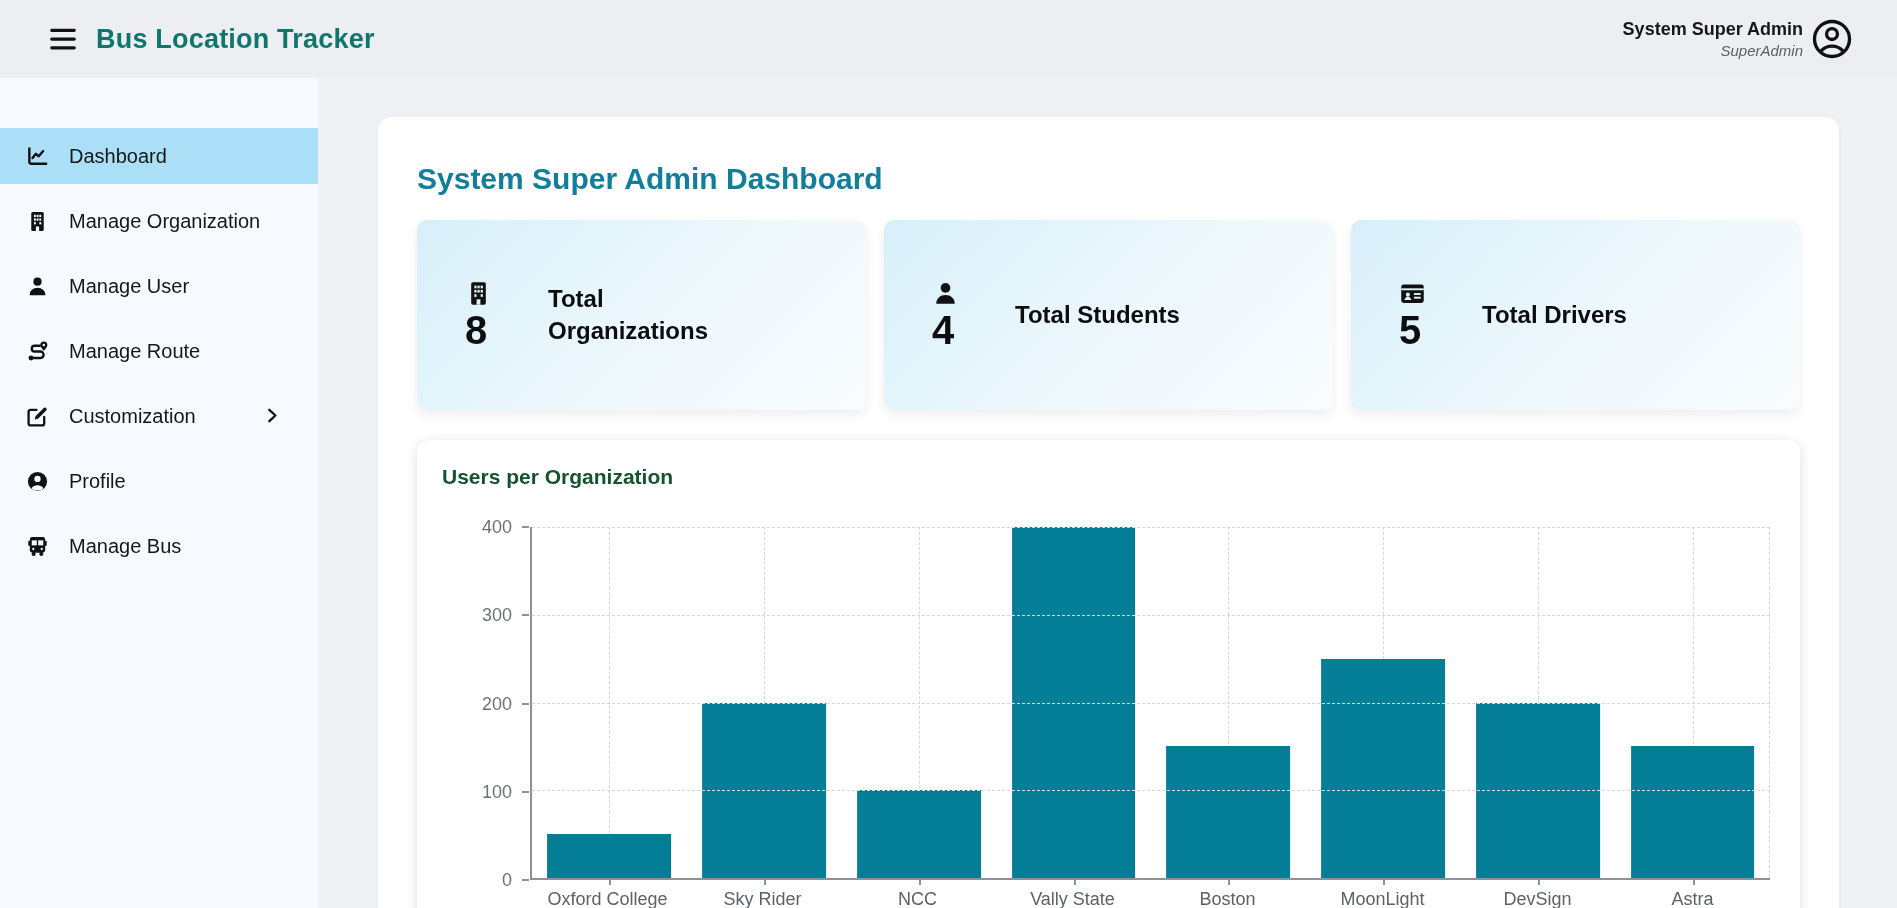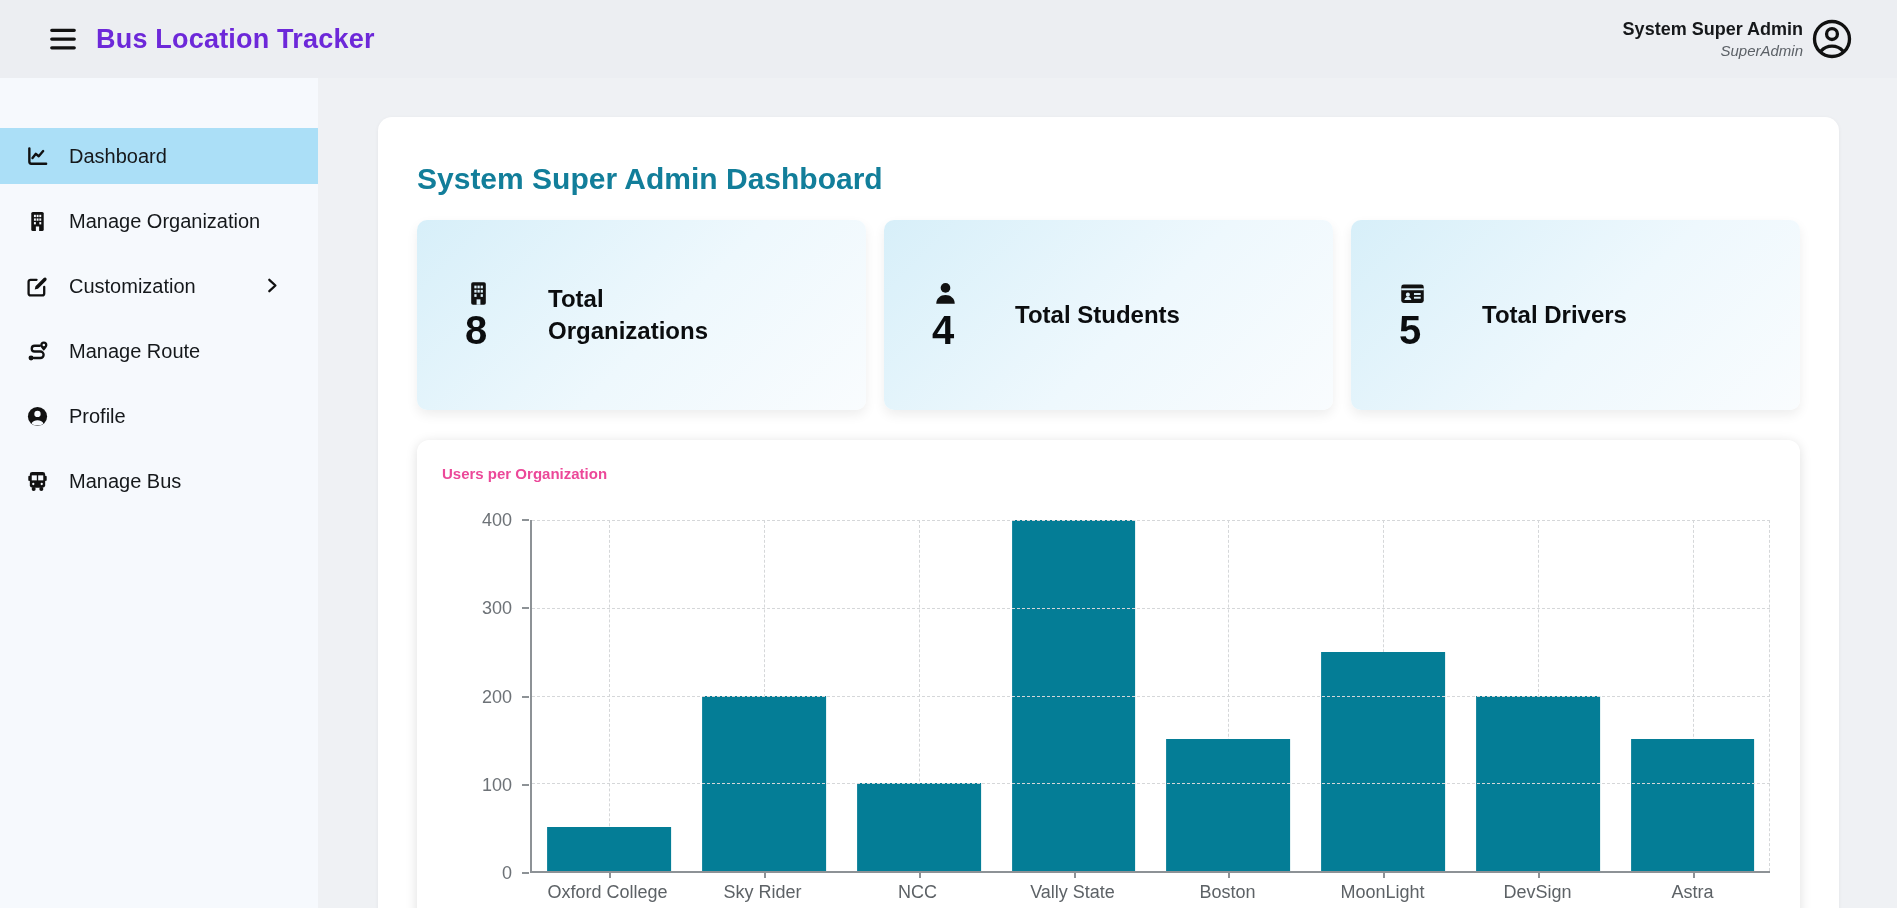--- a/index.html
+++ b/index.html
@@ -14,21 +14,21 @@
   .header {
     height: 78px;
     background: #eceef2;
     display: flex;
     align-items: center;
     justify-content: space-between;
     padding: 0 44px 0 46px;
   }
   .header-left { display: flex; align-items: center; gap: 16px; }
   .hamburger { width: 34px; height: 34px; display: flex; align-items: center; justify-content: center; cursor: pointer; background: none; border: none; }
-  .app-title { font-size: 27px; font-weight: 700; letter-spacing: .2px; color: #6d28d9; }
+  .app-title { font-size: 27px; font-weight: 700; letter-spacing: .2px; color: #0f766e; }
   .header-right { display: flex; align-items: center; gap: 8px; }
   .user-block { text-align: right; }
   .user-name { font-size: 18px; font-weight: 600; color: #16181b; line-height: 1.3; }
   .user-role { font-size: 15px; color: #5c6167; line-height: 1.3; font-style: italic; }
   .avatar-btn { background: none; border: none; cursor: pointer; display: flex; }
 
   
   .layout { display: flex; height: 830px; }
 
   
@@ -92,21 +92,21 @@
   .stat-label { font-size: 24px; font-weight: 700; color: #0b0d0f; line-height: 1.35; max-width: 185px; }
 
   
   .chart-card {
     margin-top: 30px;
     background: #ffffff;
     border-radius: 12px;
     box-shadow: 0 2px 12px rgba(0,0,0,.13);
     padding: 25px 30px 40px 25px;
   }
-  .chart-title { font-size: 15px; font-weight: 700; color: #ec4899; }
+  .chart-title { font-size: 21px; font-weight: 700; color: #14532d; }
   .chart-wrap { position: relative; margin-top: 38px; padding-left: 88px; }
   .chart-plot {
     position: relative;
     height: 353px;
     border-left: 2px solid #8d9296;
     border-bottom: 2px solid #8d9296;
   }
   .chart-plot::after {
     content: '';
     position: absolute; top: 0; bottom: 0; right: 0;
@@ -181,46 +181,55 @@
               <rect x="13.9" y="8.8" width="2" height="2.4"></rect>
               <rect x="8.3" y="12.6" width="2" height="2.4"></rect>
               <rect x="13.9" y="12.6" width="2" height="2.4"></rect>
               <rect x="10.3" y="17.2" width="3.4" height="4.8"></rect>
             </g>
           </svg>
       </span>
       <span>Manage Organization</span>
     </div>
 
-
-    <div class="side-item">
-      <span class="ico">
-        <svg viewBox="0 0 24 24" width="23" height="23">
-            <path d="M19 12.5v6.8a2 2 0 0 1-2 2H4.7a2 2 0 0 1-2-2V7a2 2 0 0 1 2-2H11" fill="none" stroke="#111" stroke-width="2.4" stroke-linecap="round"></path>
-            <path d="M20.8 2.9a2 2 0 0 1 .3 2.8l-8.6 8.6-3.4.9.8-3.5 8.6-8.6a2 2 0 0 1 2.3-.2z" fill="#111"></path>
-          </svg>
-      </span>
-      <span class="grow">Customization</span>
-      <span class="ico">
-        <svg viewBox="0 0 24 24" width="21" height="21">
-            <path d="M9.5 5.5l7 6.5-7 6.5" fill="none" stroke="#111" stroke-width="2.6" stroke-linecap="round" stroke-linejoin="round"></path>
-          </svg>
-      </span>
+    <div class="side-item">
+      <span class="ico">
+        <svg viewBox="0 0 24 24" width="23" height="23">
+            <circle cx="12" cy="7" r="4.3" fill="#111"></circle>
+            <path d="M3.8 21c0-4.5 3.7-7.6 8.2-7.6s8.2 3.1 8.2 7.6z" fill="#111"></path>
+          </svg>
+      </span>
+      <span>Manage User</span>
     </div>
 
     <div class="side-item">
       <span class="ico">
         <svg viewBox="0 0 24 24" width="23" height="23">
             <circle cx="5.3" cy="18.8" r="2.6" fill="#111"></circle>
             <path d="M8 18.8h7a3.4 3.4 0 0 0 0-6.8H9a3 3 0 0 1 0-6h5.5" fill="none" stroke="#111" stroke-width="2.4" stroke-linecap="round"></path>
             <path d="M18.6 1.6a3.7 3.7 0 0 0-3.7 3.7c0 2.5 3.7 6 3.7 6s3.7-3.5 3.7-6a3.7 3.7 0 0 0-3.7-3.7z" fill="#111"></path>
             <circle cx="18.6" cy="5.2" r="1.3" fill="#f6f9fd"></circle>
           </svg>
       </span>
       <span>Manage Route</span>
+    </div>
+
+    <div class="side-item">
+      <span class="ico">
+        <svg viewBox="0 0 24 24" width="23" height="23">
+            <path d="M19 12.5v6.8a2 2 0 0 1-2 2H4.7a2 2 0 0 1-2-2V7a2 2 0 0 1 2-2H11" fill="none" stroke="#111" stroke-width="2.4" stroke-linecap="round"></path>
+            <path d="M20.8 2.9a2 2 0 0 1 .3 2.8l-8.6 8.6-3.4.9.8-3.5 8.6-8.6a2 2 0 0 1 2.3-.2z" fill="#111"></path>
+          </svg>
+      </span>
+      <span class="grow">Customization</span>
+      <span class="ico">
+        <svg viewBox="0 0 24 24" width="21" height="21">
+            <path d="M9.5 5.5l7 6.5-7 6.5" fill="none" stroke="#111" stroke-width="2.6" stroke-linecap="round" stroke-linejoin="round"></path>
+          </svg>
+      </span>
     </div>
 
     <div class="side-item">
       <span class="ico">
         <svg viewBox="0 0 24 24" width="23" height="23">
             <circle cx="12" cy="12" r="10" fill="#111"></circle>
             <circle cx="12" cy="9.3" r="3.3" fill="#f6f9fd"></circle>
             <path d="M5.6 19.2a7.8 7.8 0 0 1 12.8 0 10 10 0 0 1-12.8 0z" fill="#f6f9fd"></path>
           </svg>
       </span>

